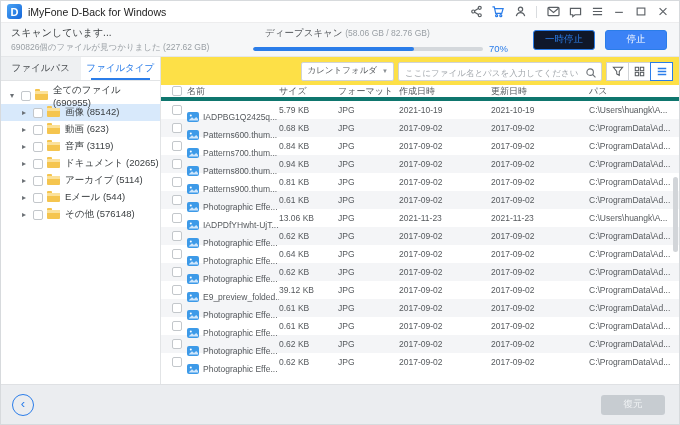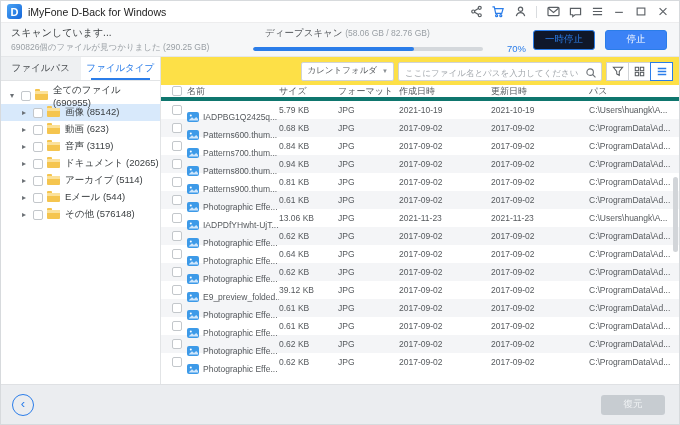--- a/index.html
+++ b/index.html
@@ -21,21 +21,21 @@
   .scanbar { position:absolute; top:22px; left:0; right:0; height:34px; background:#f6f7f8; border-bottom:1px solid #e5e7e9; display:flex; align-items:center; }
   .scan-status { width:252px; padding-left:10px; }
   .scan-status .l1 { font-size:10px; color:#3c4043; }
   .scan-status .l2 { font-size:8.5px; color:#9aa0a5; margin-top:2px; }
   .scan-progress { flex:1; padding-top:2px; }
   .sp-label { font-size:9.5px; color:#55595d; margin-left:12px; }
   .sp-label .detail { color:#9aa0a5; font-size:8.5px; }
   .sp-row { display:flex; align-items:center; margin-top:3px; }
   .sp-track { width:230px; height:4px; border-radius:2px; background:#d4d8dc; position:relative; overflow:hidden; }
   .sp-fill { position:absolute; left:0; top:0; bottom:0; background:#2b7de9; border-radius:2px; }
-  .sp-pct { color:#2b7de9; font-size:9.5px; margin-left:24px; }
+  .sp-pct { color:#2b7de9; font-size:9.5px; margin-left:6px; }
   .scan-btns { display:flex; gap:10px; padding-right:12px; }
   .btn { height:20px; min-width:62px; border-radius:3px; font-size:9.5px; display:flex; align-items:center; justify-content:center; cursor:pointer; padding:0 10px; }
   .btn.pause { background:#0f172a; border:1px solid #2b7de9; color:#2b7de9; }
   .btn.stop { background:#3b82f6; border:1px solid #2b7de9; color:#fff;text-align:center; }
 
   
   .main { position:absolute; top:56px; left:0; right:0; bottom:40px; display:flex; }
   .sidebar { width:160px; border-right:1px solid #e2e4e6; background:#fff; }
   .content { flex:1; position:relative; background:#fff; }
 
@@ -145,21 +145,21 @@
           <svg width="12" height="11" viewBox="0 0 14 12">
             <path d="M3 2l8 8M11 2l-8 8"></path>
           </svg>
         </div>
     </div>
   </div>
 
   <div class="scanbar">
     <div class="scan-status">
       <div class="l1">スキャンしています...</div>
-      <div class="l2">690826個のファイルが見つかりました (290.25 GB)</div>
+      <div class="l2">690826個のファイルが見つかりました (227.62 GB)</div>
     </div>
     <div class="scan-progress">
       <div class="sp-label"><span>ディープスキャン</span> <span class="detail">(58.06 GB / 82.76 GB)</span></div>
       <div class="sp-row">
         <div class="sp-track">
             <div class="sp-fill" id="pfill" style="width: 70%;"></div>
           </div>
         <div class="sp-pct">70%</div>
       </div>
     </div>

